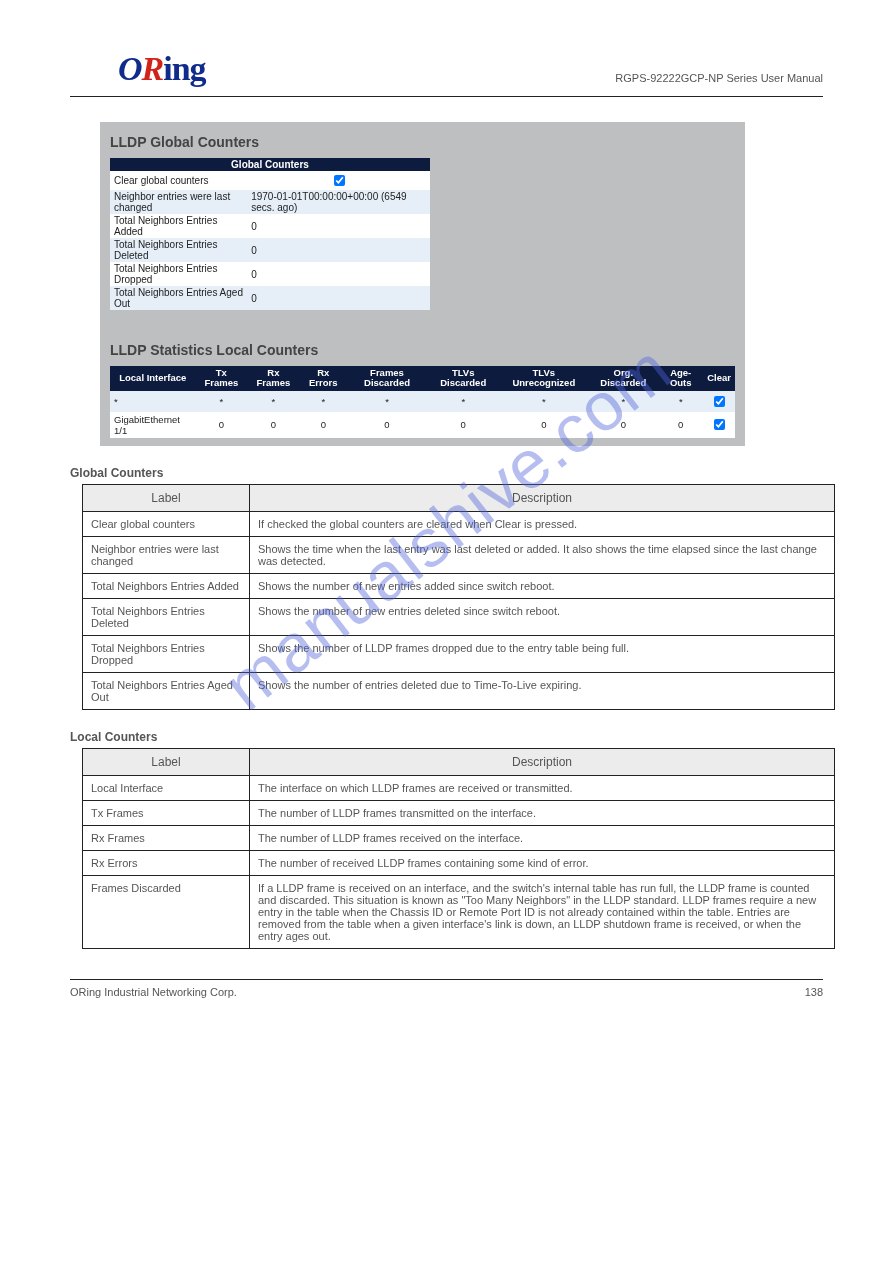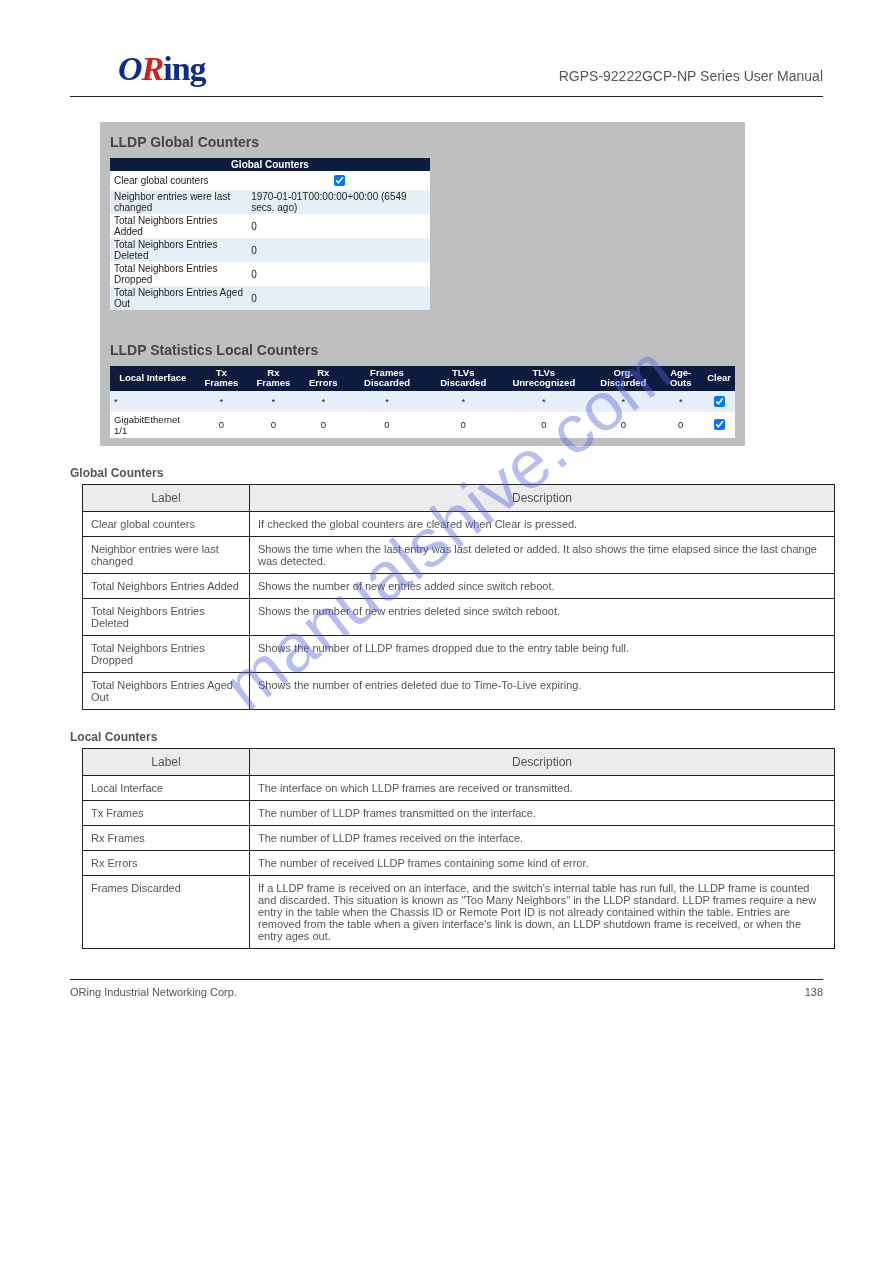--- a/index.html
+++ b/index.html
@@ -27,21 +27,21 @@
     font-family: Liberation Serif, serif;
     font-size: 34px;
     font-weight: 800;
     letter-spacing: -1px;
     margin-left: 48px;
   }
   .logo-o { color: #0f2b8c; font-style: italic; }
   .logo-rest { color: #0f2b8c; }
   .logo-r { color: #d1231a; font-style: italic; font-weight: 900; }
   .header-model {
-    font-size: 14px; color: #555; padding-bottom: 4px;
+    font-size: 11px; color: #555; padding-bottom: 4px;
   }
   .ui-panel {
     margin: 25px 0 15px 30px;
     width: 625px;
     background: #bdbfc1;
     padding: 10px 10px 8px 10px;
     font-family: Verdana, Arial, sans-serif;
   }
   .ui-title {
     font-size: 14px; font-weight: bold; color: #444; margin: 2px 0 8px 0;

